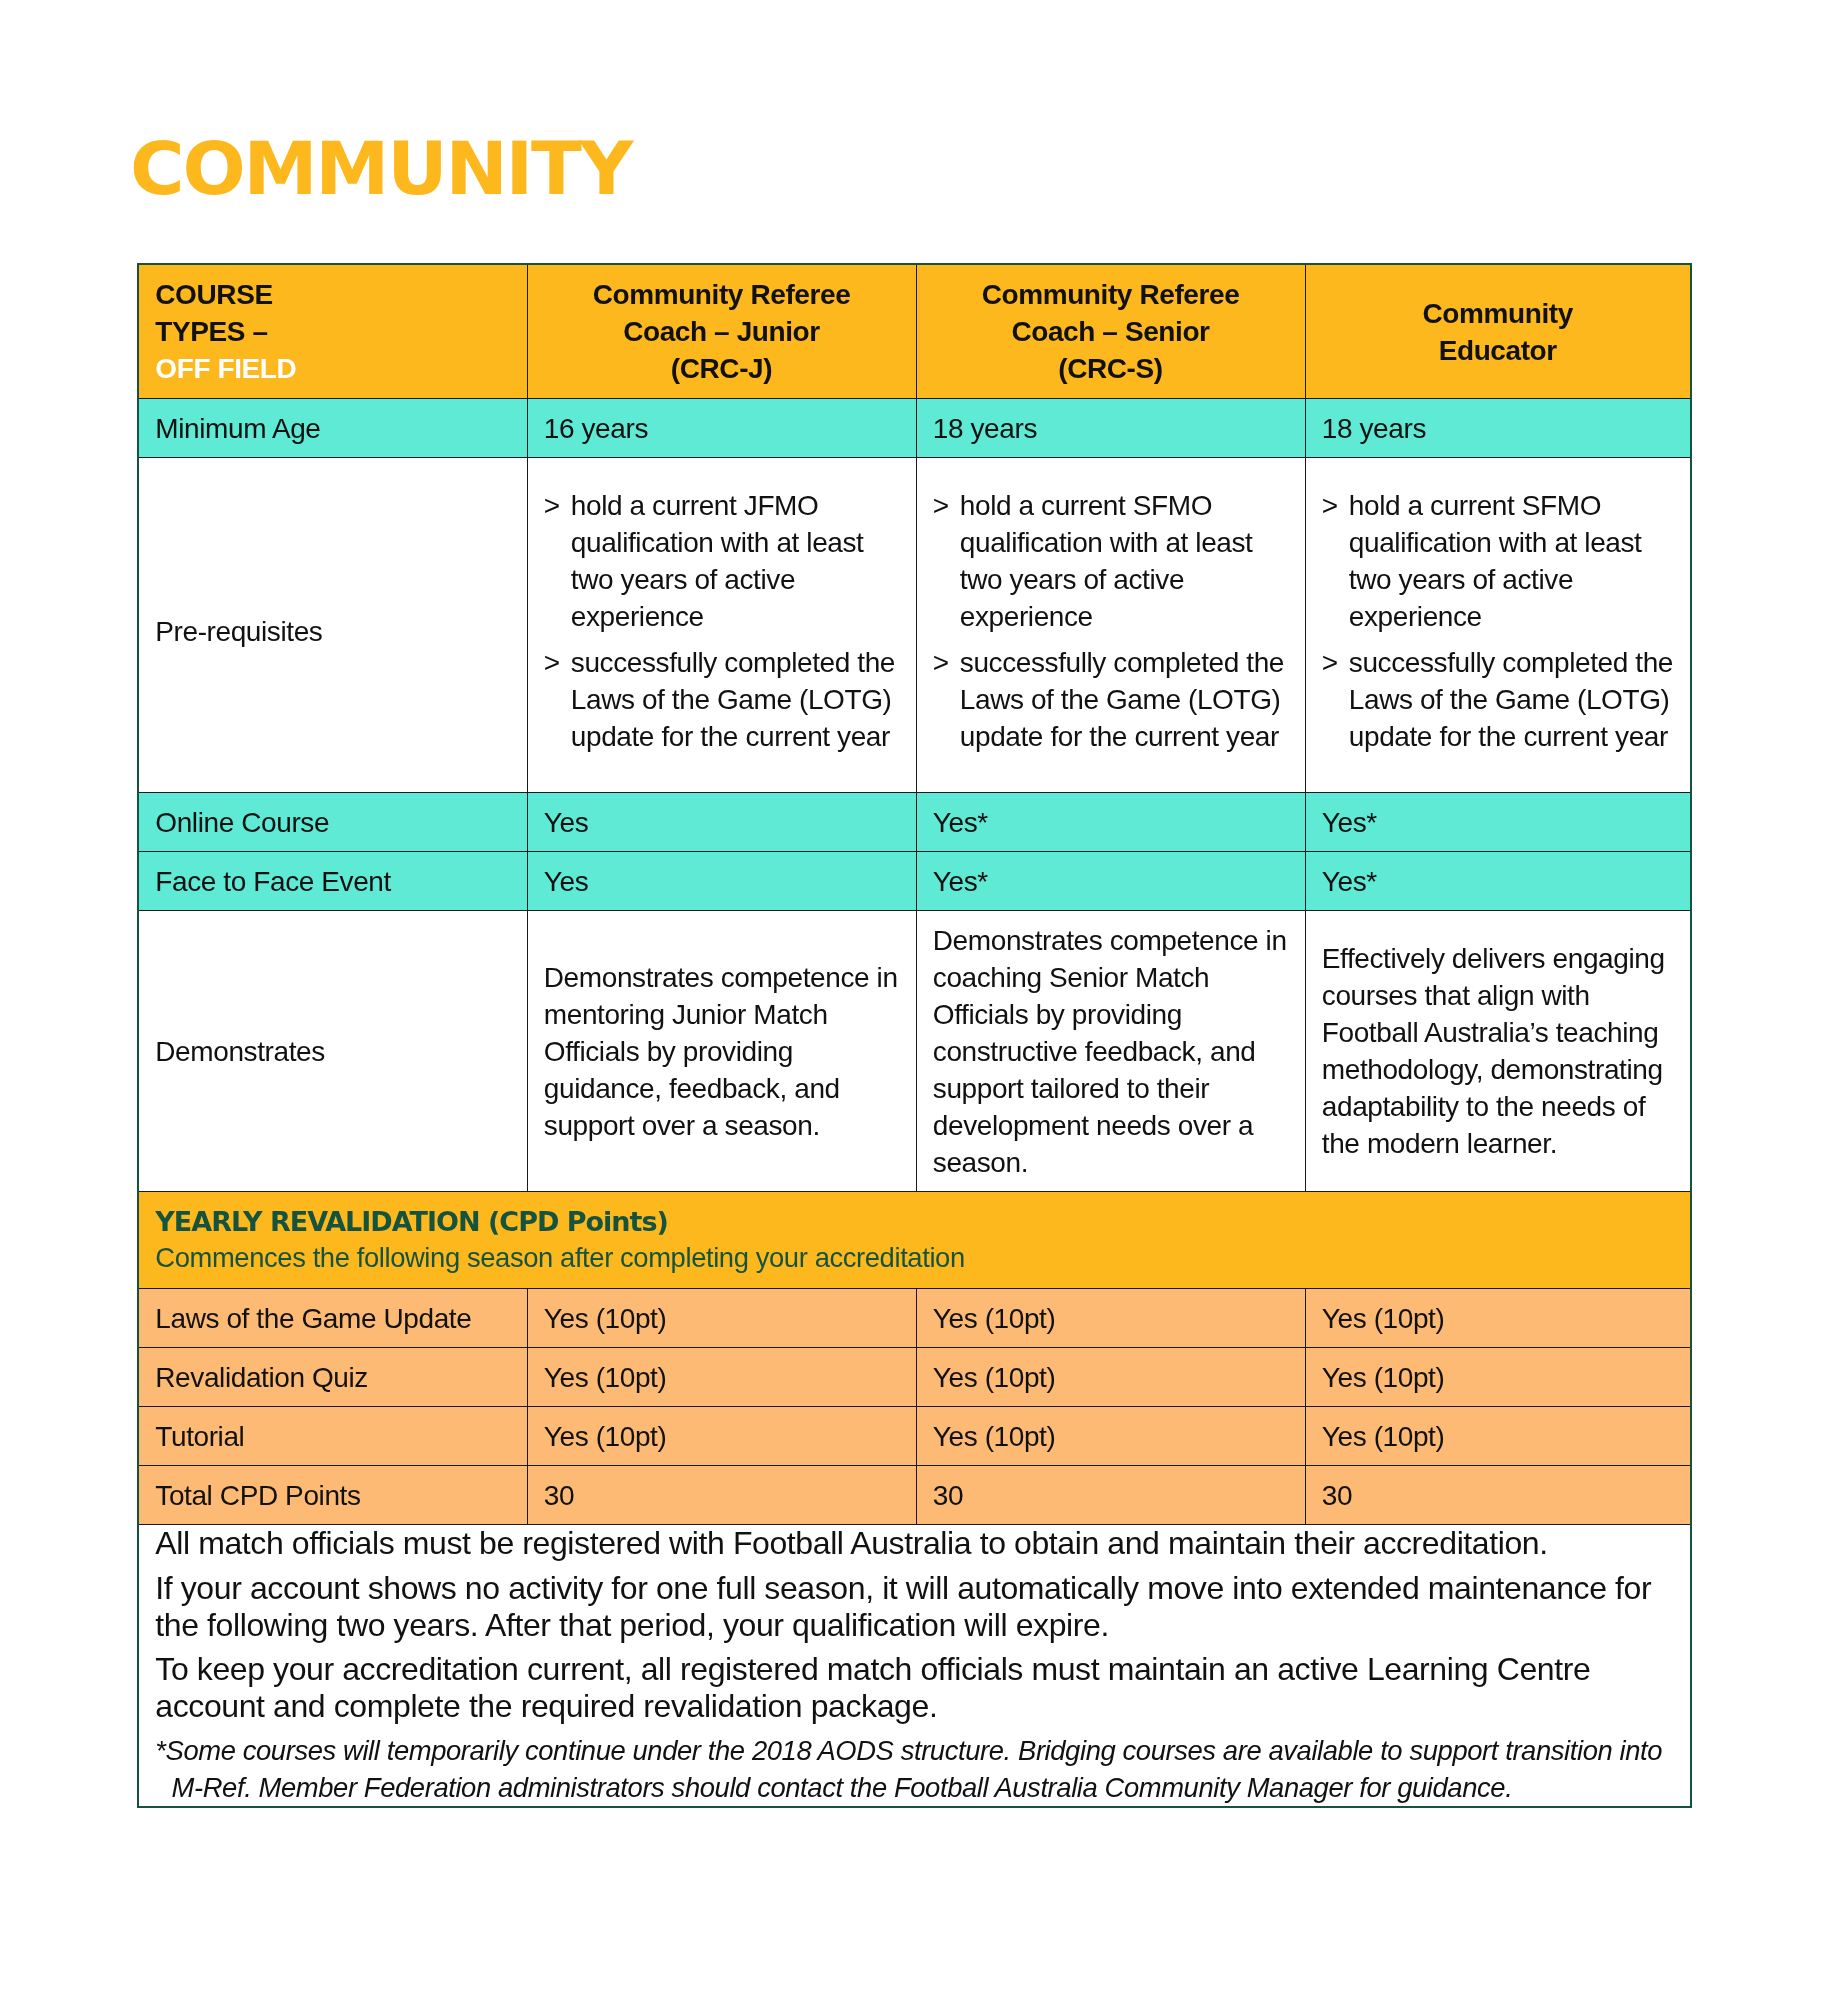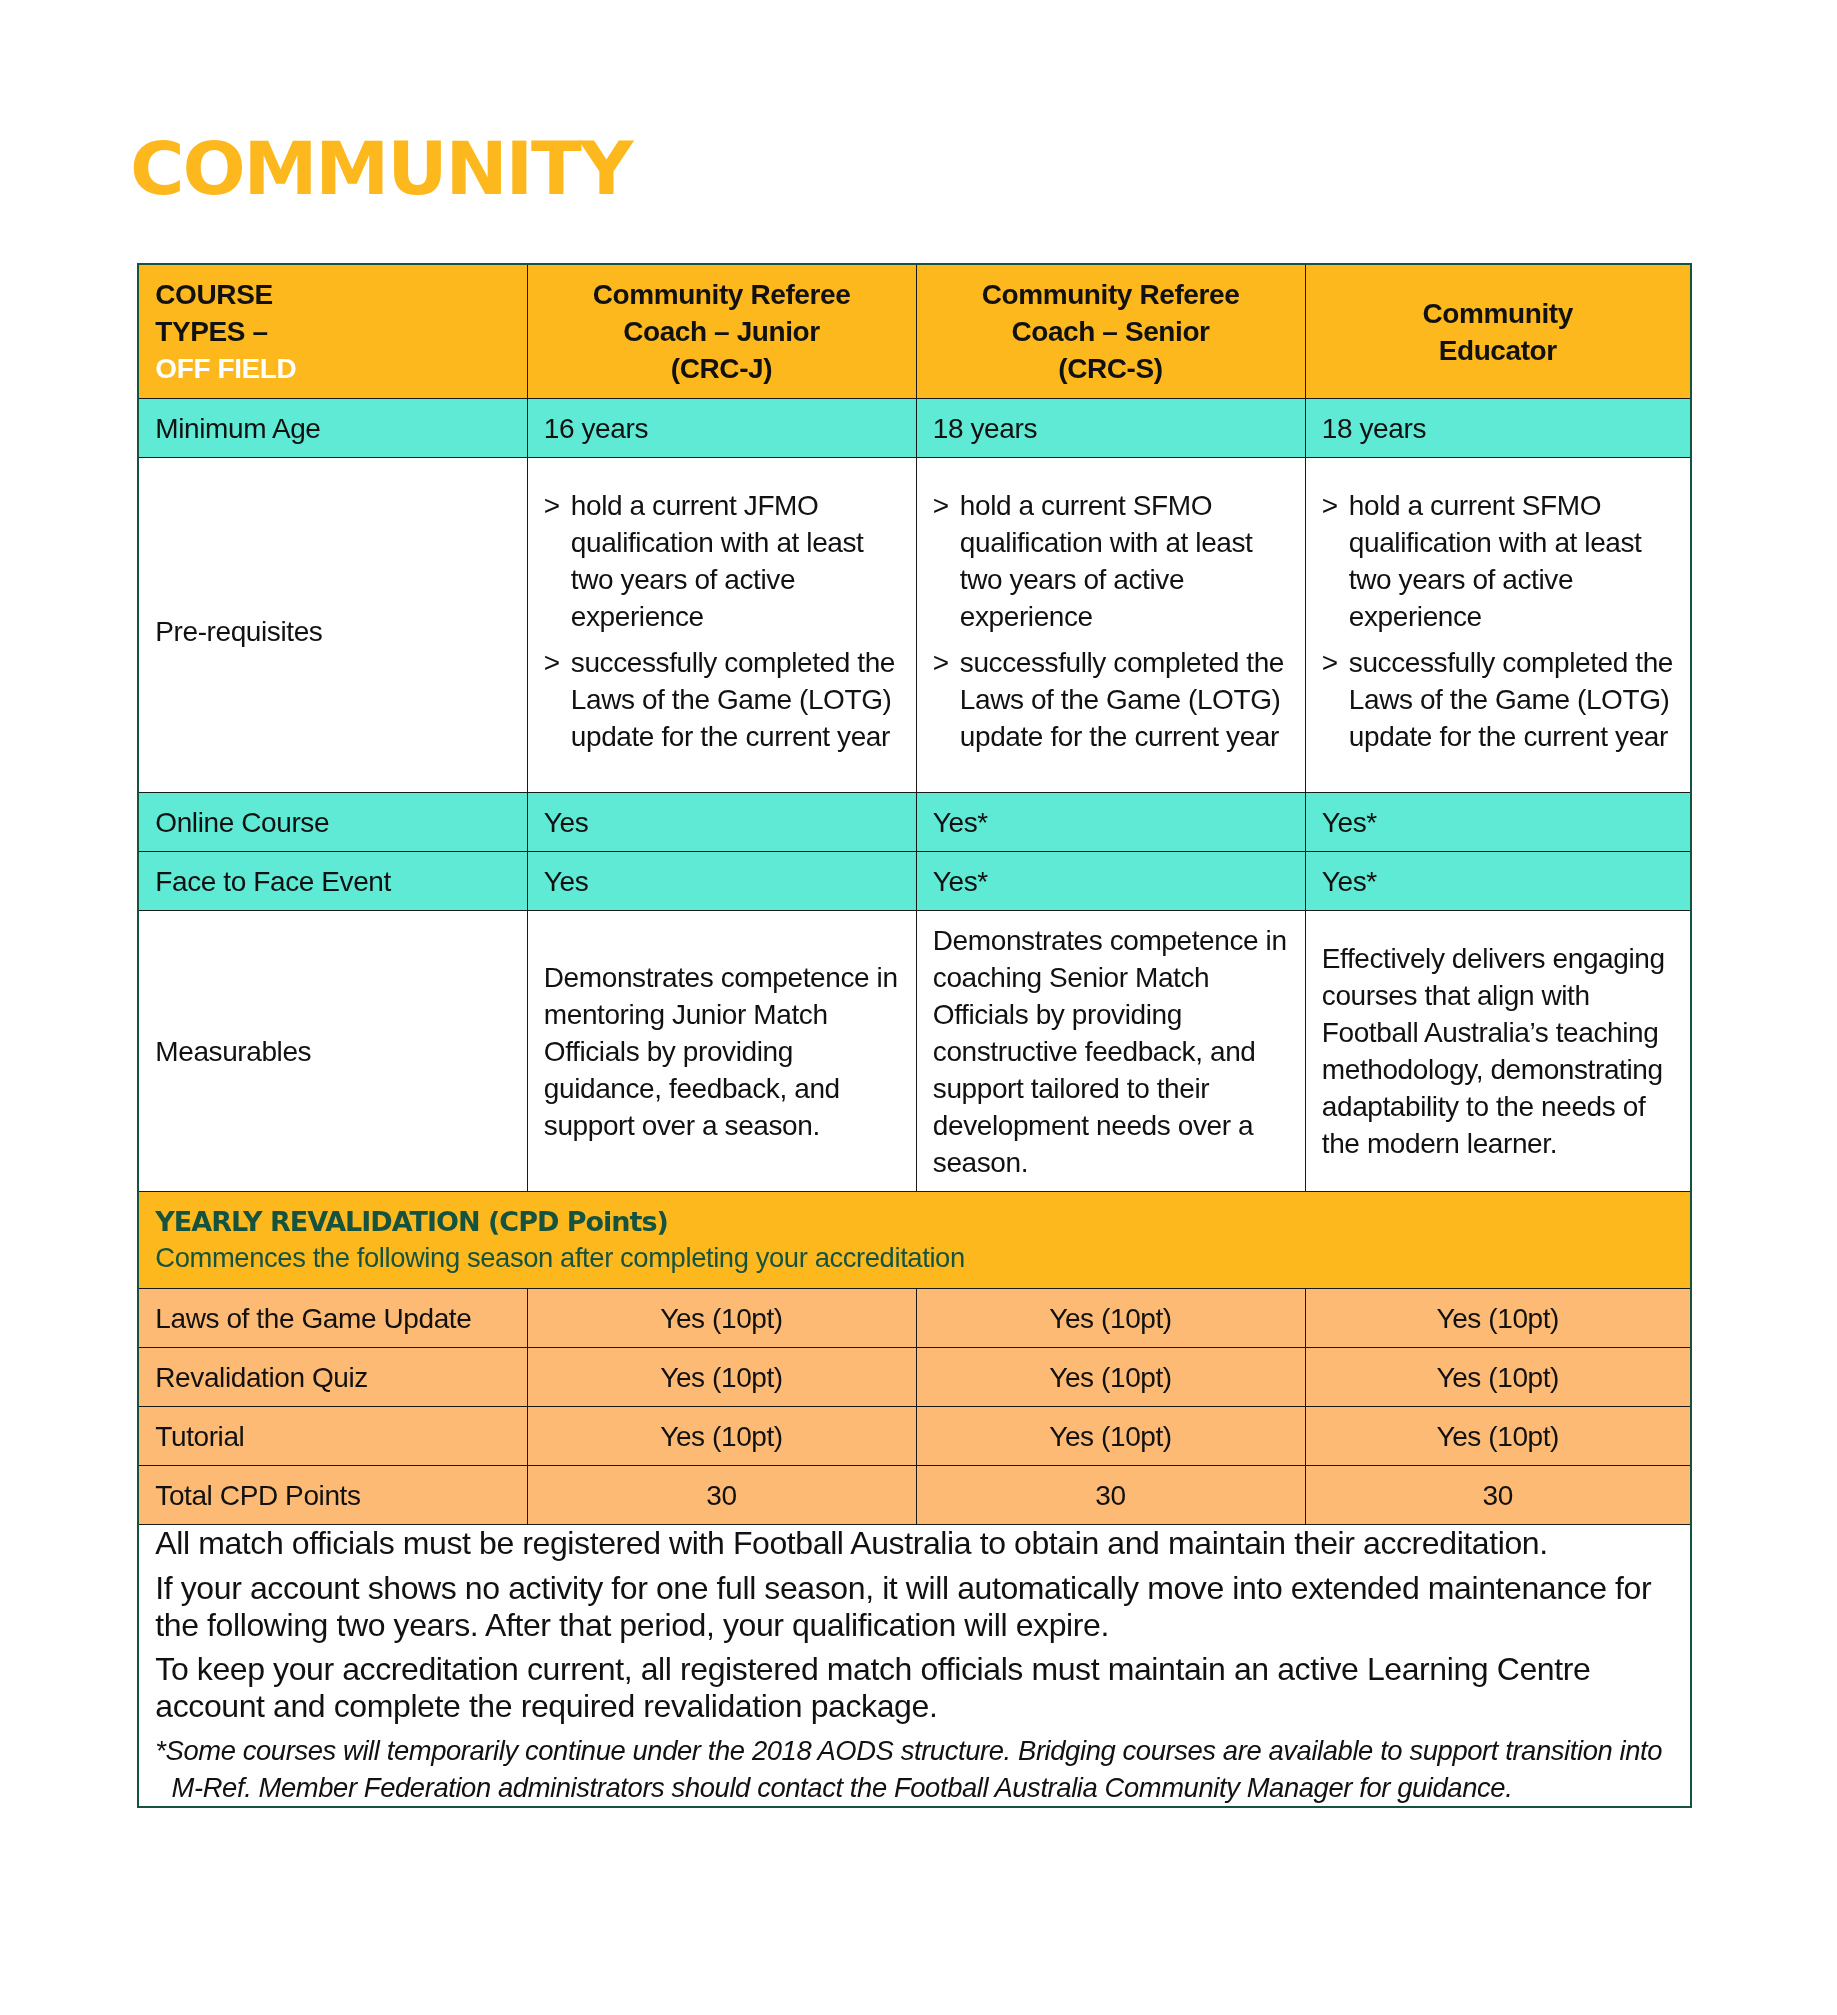--- a/index.html
+++ b/index.html
@@ -60,21 +60,21 @@
     background: #fdb81e; height: 96px; text-align: left; padding-left: 16.3px;
     border-left: 2.2px solid #16533f; border-right: 2.2px solid #16533f;
   }
   .reval-title {
     display: block; font-family: "DejaVu Sans", sans-serif; font-weight: 900;
     font-size: 27px; color: #16533f; letter-spacing: -1px; line-height: 36px;
   }
   .reval-sub { display: block; color: #16533f; font-size: 27.4px; line-height: 36px; }
 
   .row-cpd td { height: 58px; background: #fdba74; }
-  .row-cpd td.val { text-align: center; }
+  .row-cpd td.val { text-align: left; }
 
   .notes-cell td {
     height: auto; padding: 13.3px 16.3px 16.3px 16.3px; vertical-align: top; background: #fff;
     border-left: 2.2px solid #16533f; border-right: 2.2px solid #16533f; border-bottom: 2.2px solid #16533f;
   }
   .note-p { margin: 0 0 7.4px 0; font-size: 32px; line-height: 37px; }
   .note-foot { margin: 0; font-style: italic; font-size: 27.4px; line-height: 37px; padding-left: 16.3px; text-indent: -16.3px; }
 </style>
 </head>
 <body>
@@ -143,21 +143,21 @@
     </tr>
 
     <tr class="row-std">
       <td class="label">Face to Face Event</td>
       <td class="val">Yes</td>
       <td class="val">Yes*</td>
       <td class="val">Yes*</td>
     </tr>
 
     <tr class="row-measure">
-      <td class="label">Measurables</td>
+      <td class="label">Demonstrates</td>
       <td>Demonstrates competence in mentoring Junior Match Officials by providing guidance, feedback, and support over a season.</td>
       <td>Demonstrates competence in coaching Senior Match Officials by providing constructive feedback, and support tailored to their development needs over a season.</td>
       <td>Effectively delivers engaging courses that align with Football Australia’s teaching methodology, demonstrating adaptability to the needs of the modern learner.</td>
     </tr>
 
     <tr class="reval-head">
       <td colspan="4">
         <span class="reval-title">YEARLY REVALIDATION (CPD Points)</span>
         <span class="reval-sub">Commences the following season after completing your accreditation</span>
       </td>

